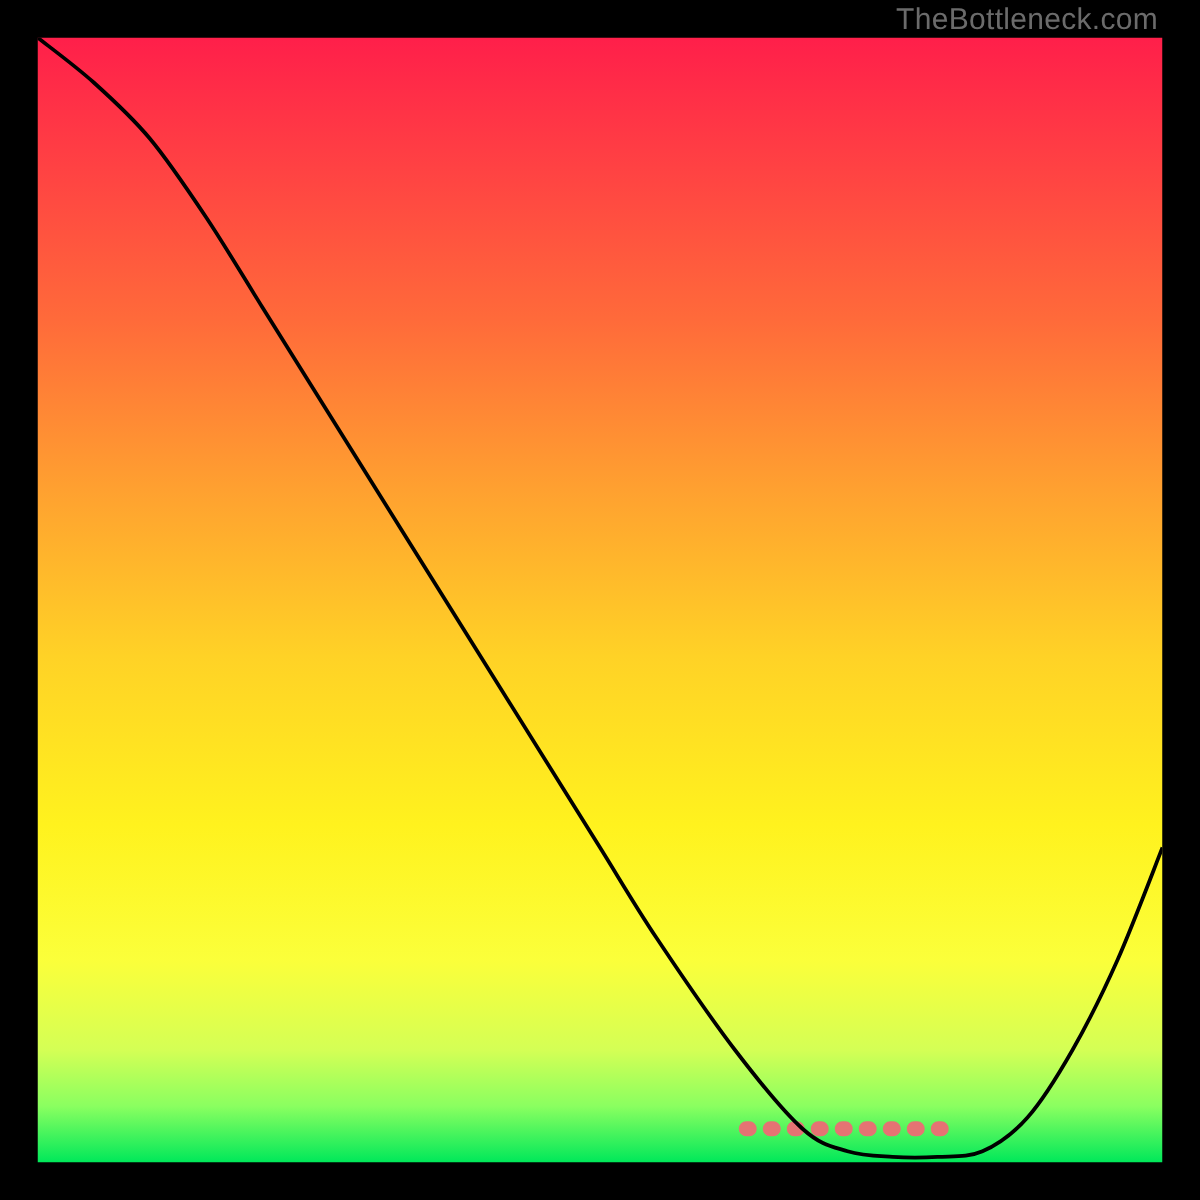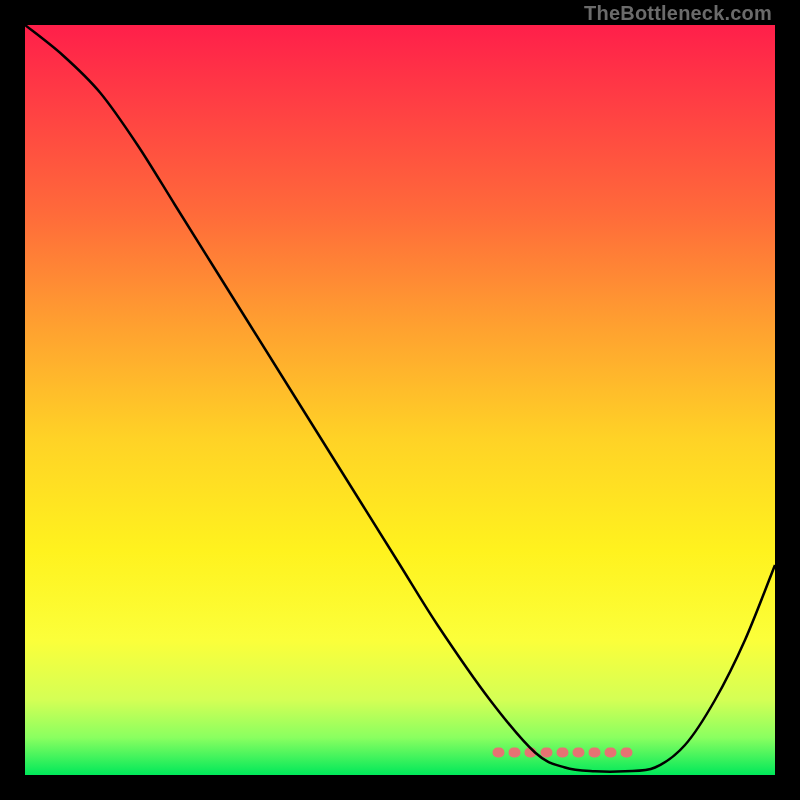--- a/index.html
+++ b/index.html
@@ -25,21 +25,21 @@
     top: 0;
     width: 750px;
     height: 750px;
   }
   .watermark {
     position: absolute;
     top: 2px;
     right: 28px;
     color: #6b6b6b;
     font-size: 20px;
-    font-weight: 700;
+    font-weight: 400;
     letter-spacing: 0.2px;
   }
   svg.plot {
     position: absolute;
     left: 0;
     top: 0;
     width: 750px;
     height: 750px;
   }
 </style>

